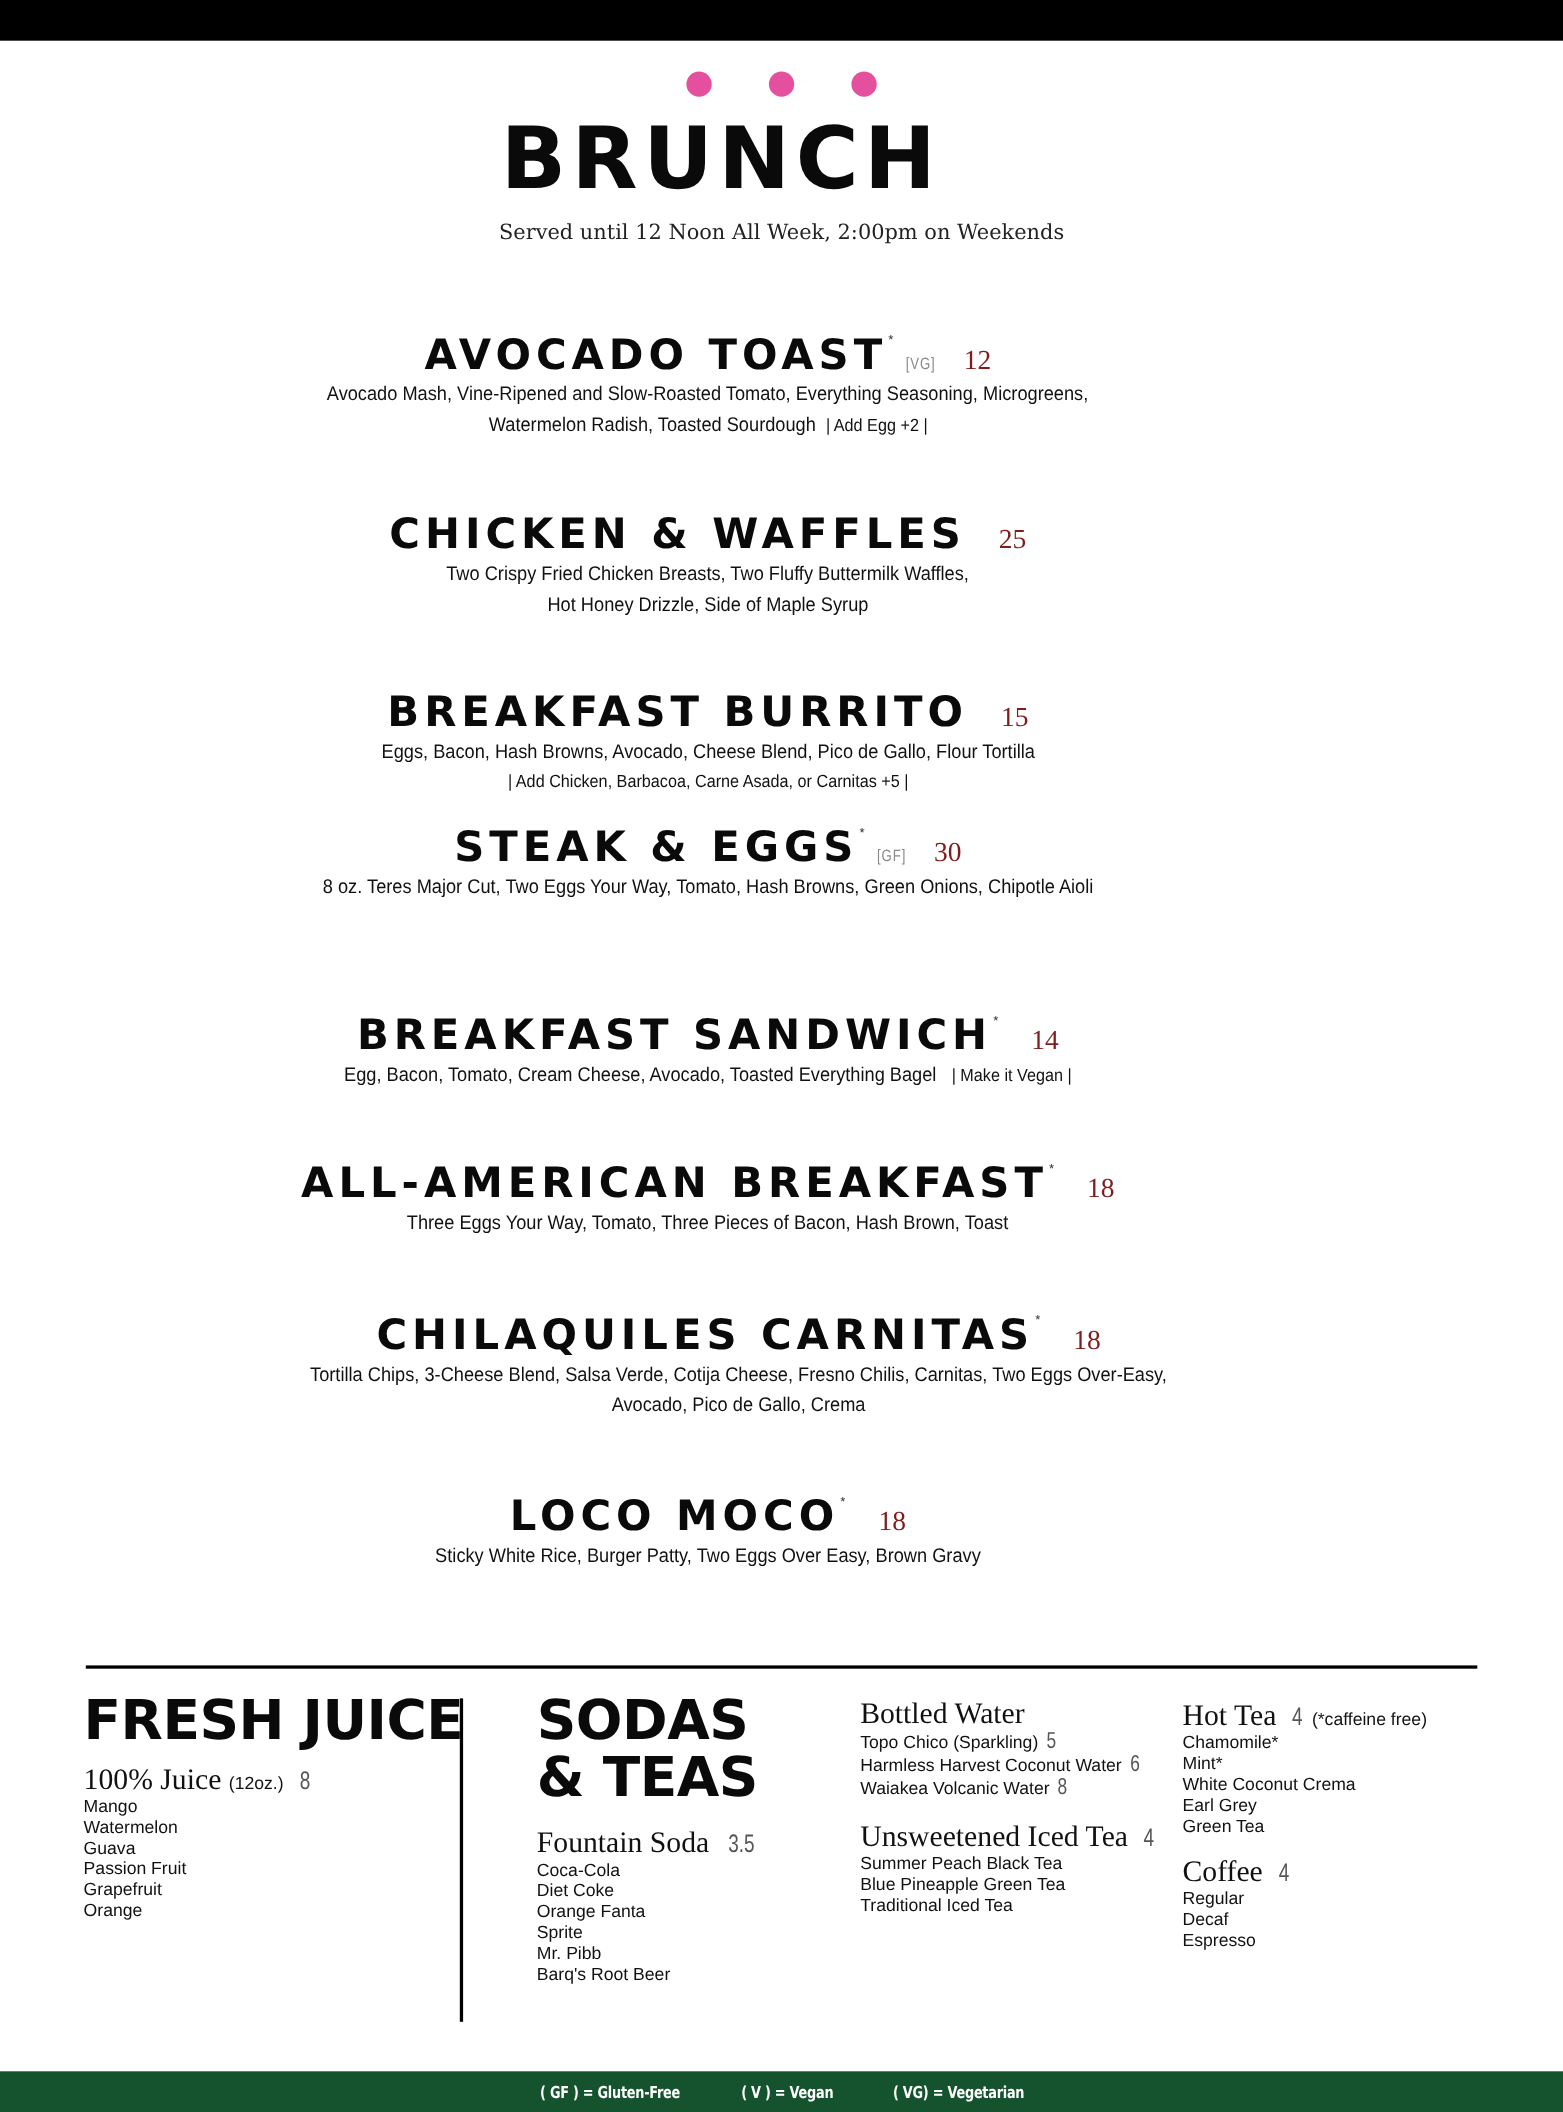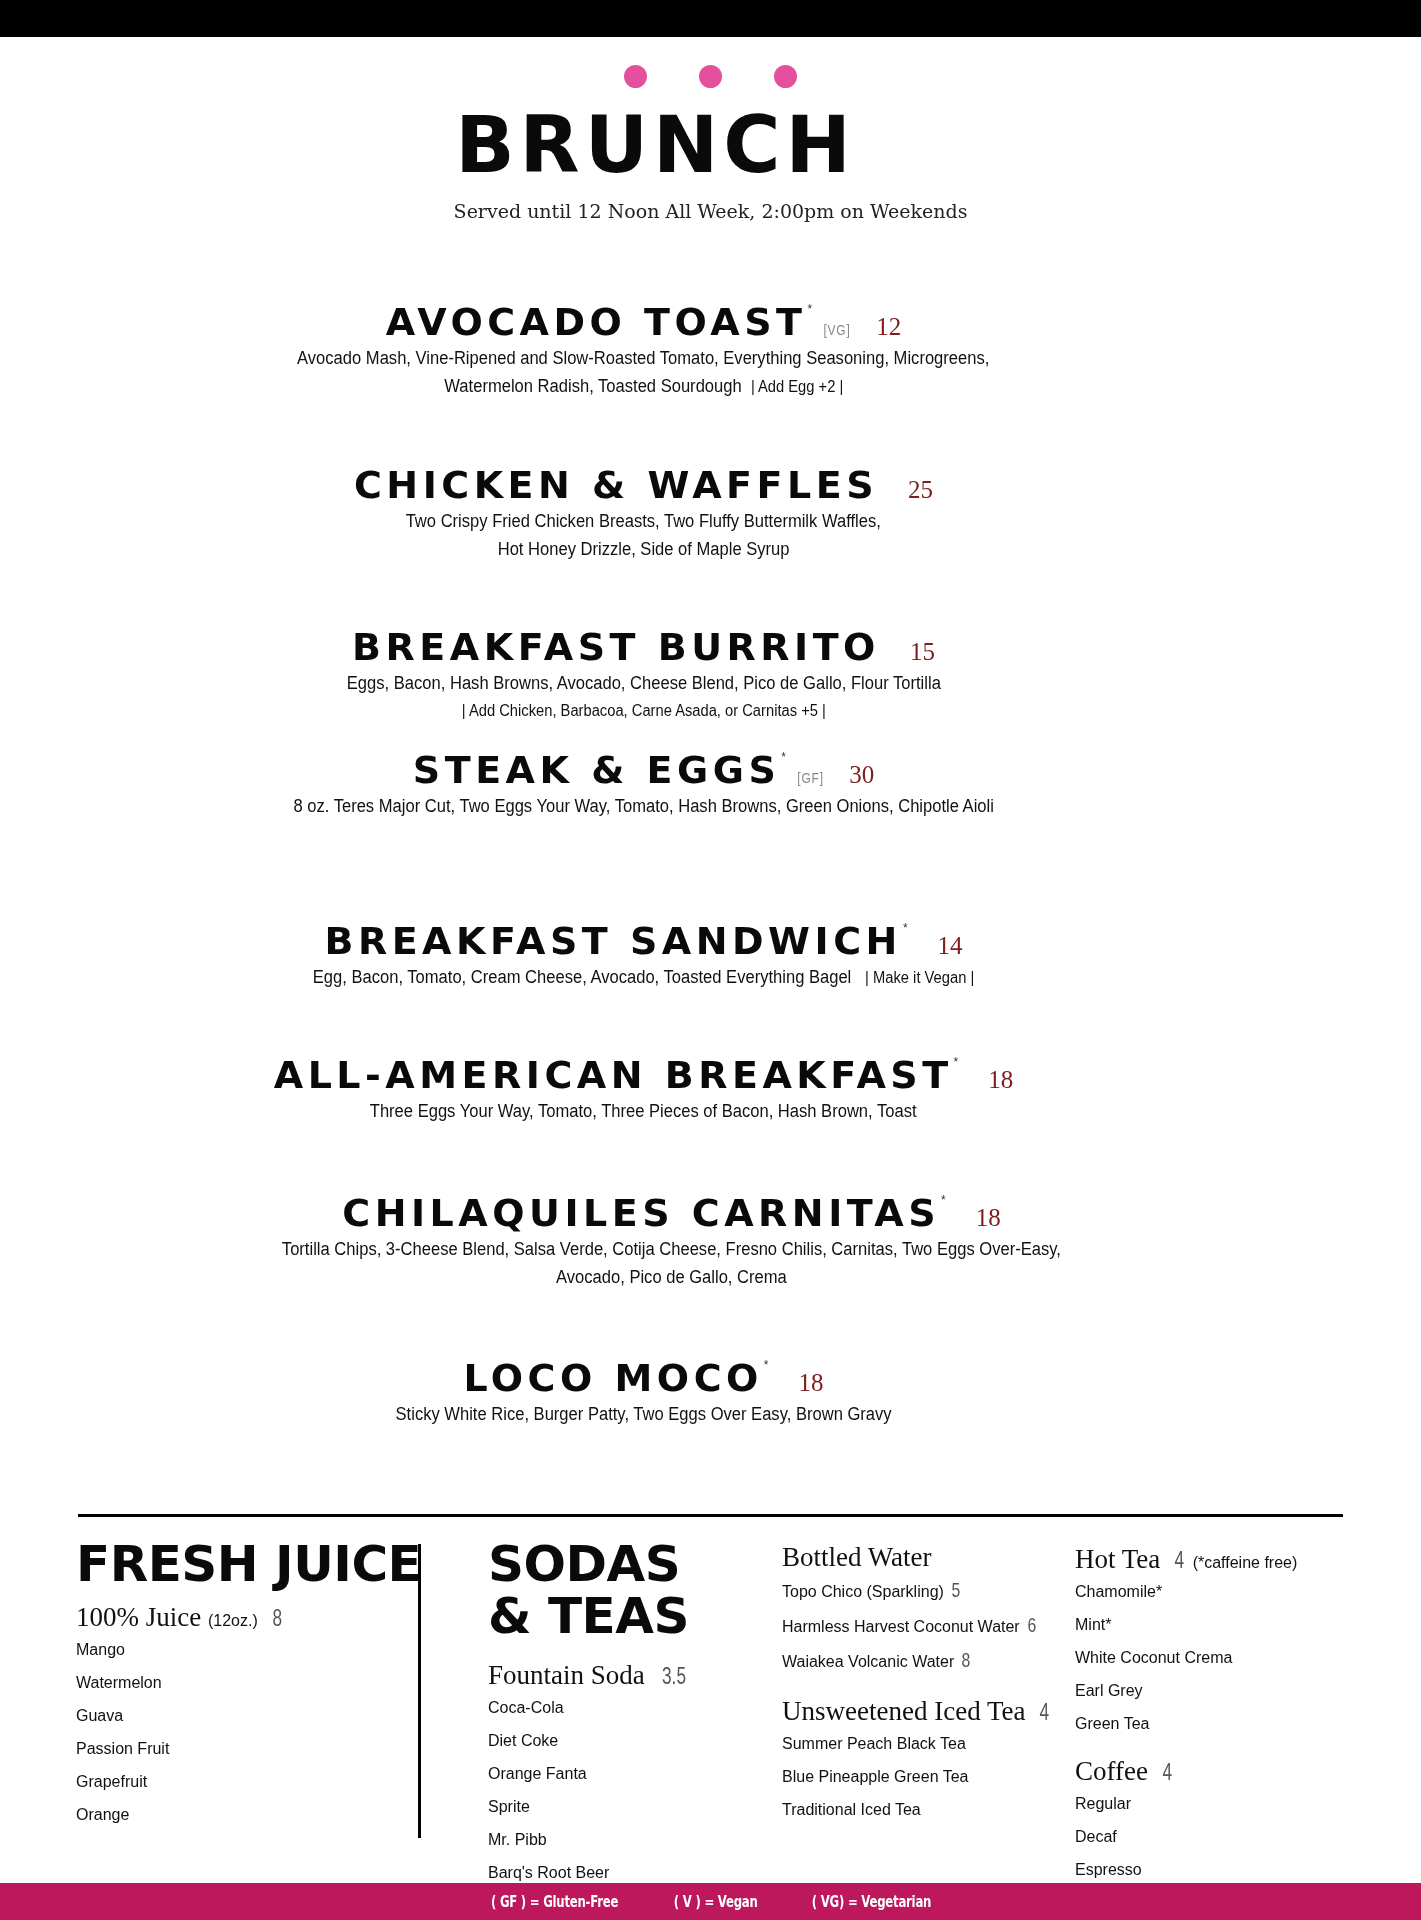--- a/index.html
+++ b/index.html
@@ -3,21 +3,21 @@
 <meta charset="utf-8">
 <style>
   html, body { margin: 0; padding: 0; }
   body {
     width: 1421px; height: 1920px; background: #ffffff; color: #111;
     position: relative; overflow: hidden;
     font-family: "Liberation Sans", sans-serif;
   }
   .topbar { position: absolute; left: 0; top: 0; width: 1421px; height: 37px; background: #000; }
   .bottombar {
-    position: absolute; left: 0; top: 1883px; width: 1421px; height: 37px; background: #be185d;
+    position: absolute; left: 0; top: 1883px; width: 1421px; height: 37px; background: #14532d;
     display: flex; justify-content: center; align-items: center; gap: 26px;
     color: #fff; font-family: "DejaVu Sans", sans-serif; font-size: 15px; font-weight: bold;
     letter-spacing: -0.3px; transform-origin: center;
   }
   .bottombar span { display: inline-block; transform: scaleX(0.78); }
 
   .dots { position: absolute; top: 65px; left: 0; width: 1421px; display: flex; justify-content: center; gap: 52px; }
   .dot { width: 23px; height: 23px; border-radius: 50%; background: #e5509e; }
 
   .title {
@@ -53,21 +53,21 @@
 
   .big-head {
     font-family: "DejaVu Sans", sans-serif; font-weight: bold; font-size: 50px; line-height: 52px; color: #0a0a0a;
     letter-spacing: -0.5px;
   }
   .col { position: absolute; }
   .sub-head { font-family: "Liberation Serif", serif; font-size: 27px; color: #111; white-space: nowrap; }
   .sub-head .small { font-family: "Liberation Sans", sans-serif; font-size: 16px; }
   .price-thin { font-family: "Liberation Sans", sans-serif; font-weight: normal; font-size: 23px; color: #555; display: inline-block; transform: scaleX(0.75); margin-left: 6px; }
   .list { list-style: none; margin: 0; padding: 0; }
-  .list li { font-family: "Liberation Sans", sans-serif; font-size: 16px; line-height: 33px; color: #111; white-space: nowrap; }
+  .list li { font-family: "Liberation Sans", sans-serif; font-size: 16px; line-height: 19px; color: #111; white-space: nowrap; }
   .list li .price-thin { font-size: 21px; }
 </style>
 </head>
 <body>
 
 <div class="topbar"></div>
 
 <div class="dots">
   <div class="dot"></div>
   <div class="dot"></div>

